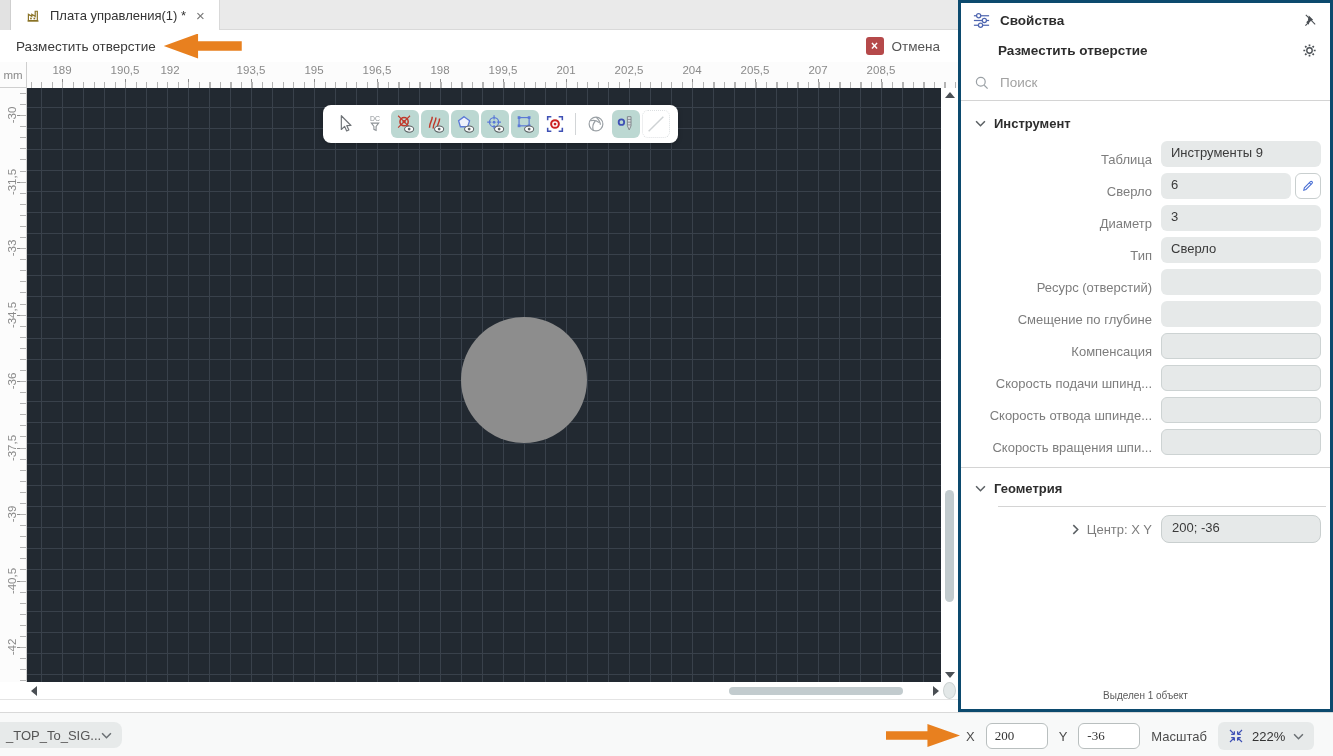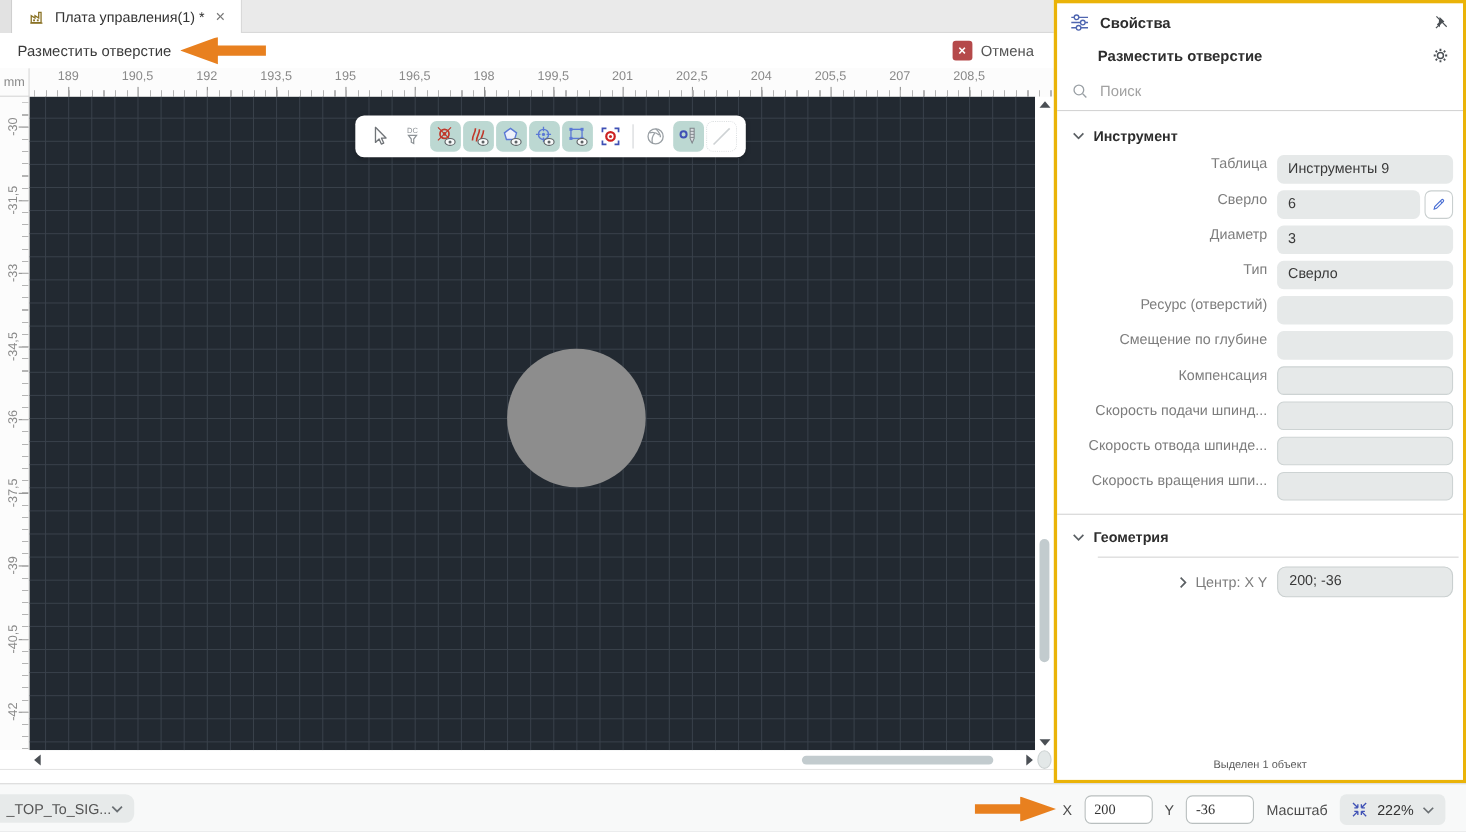--- a/index.html
+++ b/index.html
@@ -62,34 +62,34 @@
   .arr { position:absolute; width:0; height:0; }
   .arr.up   { left:4px; top:4px; border-left:5px solid transparent; border-right:5px solid transparent; border-bottom:6px solid #4a4f54; }
   .arr.down { left:4px; bottom:4px; border-left:5px solid transparent; border-right:5px solid transparent; border-top:6px solid #4a4f54; }
   .h-scroll { position:relative; height:18px; background:#fff; border-bottom:1px solid #e4e4e4; }
   .h-thumb { position:absolute; left:729px; top:5px; width:174px; height:8px; border-radius:4px; background:#c2cbce; }
   .arr.left  { left:31px; top:4px; border-top:5px solid transparent; border-bottom:5px solid transparent; border-right:6px solid #4a4f54; }
   .arr.right { left:933px; top:4px; border-top:5px solid transparent; border-bottom:5px solid transparent; border-left:6px solid #4a4f54; }
   .scroll-corner { position:absolute; left:943px; top:0; width:13px; height:17px; border-radius:50%; background:#e3e8e8; border:1px solid #cdd3d3; }
 
   
-  .props { position:absolute; left:958px; top:0; width:375px; height:712px; background:#fff; border:3px solid #eab308; display:flex; flex-direction:column; }
+  .props { position:absolute; left:958px; top:0; width:375px; height:712px; background:#fff; border:3px solid #0c4a6e; display:flex; flex-direction:column; }
   .p-header { height:30px; display:flex; align-items:center; gap:9px; padding:0 11px; margin-top:2px; }
   .p-title { font-weight:bold; color:#2d2d2d; font-size:13.5px; }
   .p-pin { margin-left:auto; cursor:pointer; display:flex; }
   .p-subheader { height:30px; display:flex; align-items:center; padding:0 12px 0 37px; }
   .p-cmd { font-weight:bold; color:#2d2d2d; font-size:13.5px; }
   .p-gear { margin-left:auto; cursor:pointer; display:flex; }
   .p-search { height:36px; display:flex; align-items:center; gap:10px; padding:0 13px; border-bottom:1px solid #d4d4d4; }
   .p-search input { border:none; outline:none; flex:1; font-size:13.5px; color:#333; font-family:"Liberation Sans",sans-serif; background:transparent; }
   .p-search input::placeholder { color:#a2a2a2; }
   .sec-head { display:flex; align-items:center; gap:8px; padding-left:14px; height:20px; margin-top:12px; cursor:pointer; }
   .sec-head .sec-title { font-weight:bold; color:#2d2d2d; }
   .rows { margin-top:8px; }
-  .prow { display:flex; align-items:flex-start; justify-content:flex-end; height:26px; margin:0 9px 6px 0; }
+  .prow { display:flex; align-items:flex-end; justify-content:flex-end; height:26px; margin:0 9px 6px 0; }
   .plabel { color:#7d7d7d; margin-right:9px; text-align:right; white-space:nowrap; }
   .pinput { width:160px; height:26px; background:#e6e9e9; border-radius:6px; padding:4px 10px; color:#3a3a3a; overflow:hidden; white-space:nowrap; }
   .pinput.short { width:130px; }
   .pinput.bordered { border:1px solid #cdd3d3; }
   .pencil-btn { width:26px; height:26px; margin-left:4px; background:#fff; border:1px solid #c9cfcf; border-radius:6px; display:flex; align-items:center; justify-content:center; cursor:pointer; }
   .divider-full { height:1px; background:#d4d4d4; margin-top:6px; }
   .divider-ind  { height:1px; background:#d4d4d4; margin:8px 4px 0 37px; }
   .geo-row { display:flex; align-items:center; justify-content:flex-end; height:28px; margin:8px 9px 0 0; }
   .geo-row .pinput { height:28px; border:1px solid #c9cfcf; border-radius:8px; }
   .chev-right { display:flex; margin-right:8px; cursor:pointer; }
@@ -141,21 +141,21 @@
       </div>
     </div>
 
     <div class="ruler-row">
       <div class="unit-cell">mm</div>
       <div class="h-ruler" id="hruler">
           <span class="hlab" style="left: 35px;">189</span>
           <span class="htick" style="left: 35px;"></span>
           <span class="hlab" style="left: 98px;">190,5</span>
           <span class="htick" style="left: 98px;"></span>
-          <span class="hlab" style="left: 161px;">192</span>
+          <span class="hlab" style="left: 143px;">192</span>
           <span class="htick" style="left: 161px;"></span>
           <span class="hlab" style="left: 224px;">193,5</span>
           <span class="htick" style="left: 224px;"></span>
           <span class="hlab" style="left: 287px;">195</span>
           <span class="htick" style="left: 287px;"></span>
           <span class="hlab" style="left: 350px;">196,5</span>
           <span class="htick" style="left: 350px;"></span>
           <span class="hlab" style="left: 413px;">198</span>
           <span class="htick" style="left: 413px;"></span>
           <span class="hlab" style="left: 476px;">199,5</span>

